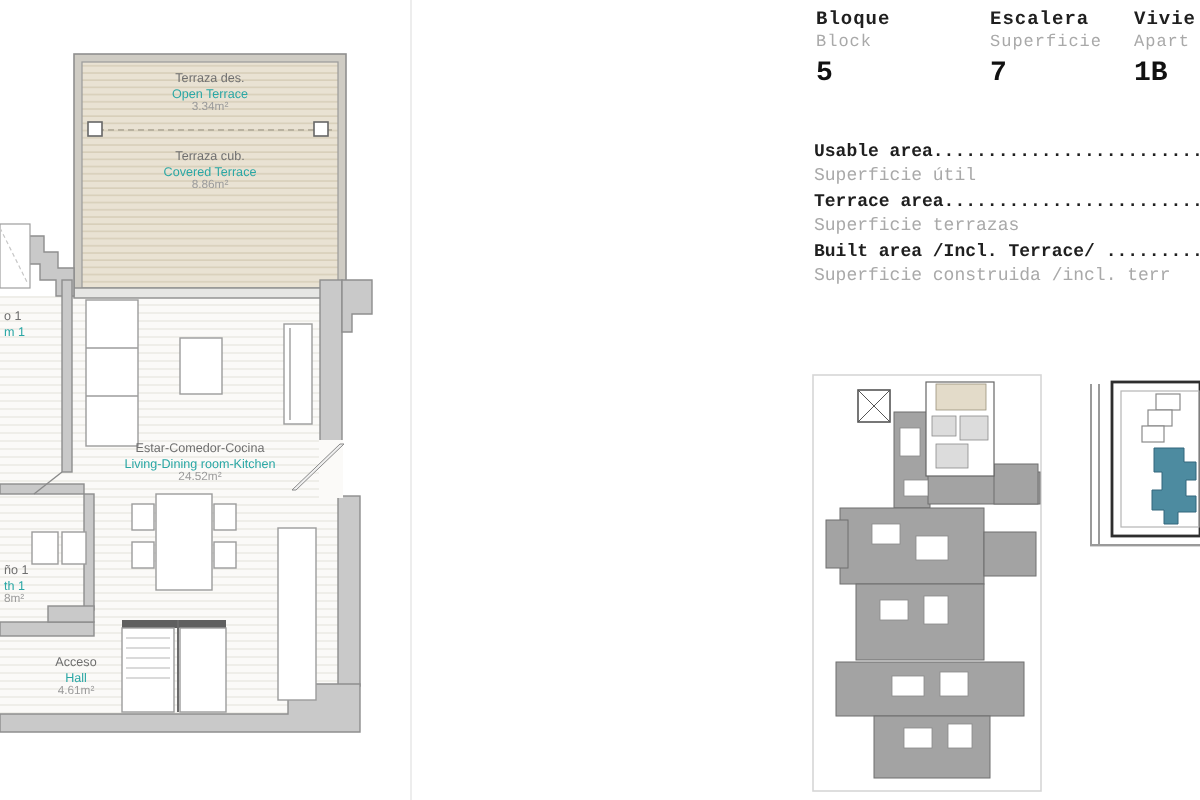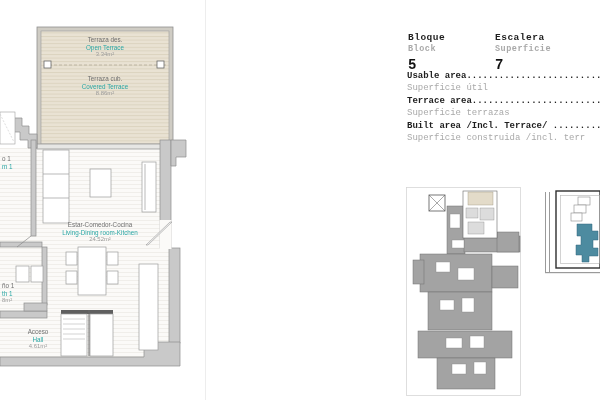--- a/index.html
+++ b/index.html
@@ -14,22 +14,22 @@
   .room-label{position:absolute;text-align:center;transform:translateX(-50%);
     font-size:6.3px;line-height:7.5px;white-space:nowrap;letter-spacing:0;}
   .room-label.frag{transform:none;text-align:left;}
   .es{color:#6f6f6f;}
   .en{color:#2aa7a5;}
   .ar{color:#9b9b9b;font-size:5.9px;}
 
   
   .hcol{position:absolute;top:4px;white-space:nowrap;
     font-family:"Liberation Mono","DejaVu Sans Mono",monospace;}
-  .hcol .hlabel{font-size:9.5px;font-weight:bold;color:#1f1f1f;letter-spacing:0.5px;margin-top:28px;}
-  .hcol .hsub{font-size:8.5px;color:#a9a9a9;margin-top:1px;letter-spacing:0.5px;font-weight:bold;}
+  .hcol .hlabel{font-size:9.5px;font-weight:bold;color:#1f1f1f;letter-spacing:0.5px;}
+  .hcol .hsub{font-size:8.5px;color:#a9a9a9;margin-top:1px;letter-spacing:0.5px;}
   .hcol .hvalue{font-size:14px;font-weight:bold;color:#111;margin-top:3px;}
 
   
   .areas{position:absolute;left:407px;top:70px;width:260px;white-space:nowrap;
     font-family:"Liberation Mono","DejaVu Sans Mono",monospace;font-size:9px;line-height:12.4px;}
   .areas .primary{font-weight:bold;color:#1f1f1f;}
   .areas .secondary{color:#a9a9a9;}
 </style>
 </head>
 <body>
@@ -222,20 +222,25 @@
   <div class="hcol" style="left:408px">
     <div class="hlabel">Bloque</div>
     <div class="hsub">Block</div>
     <div class="hvalue">5</div>
   </div>
   <div class="hcol" style="left:495px">
     <div class="hlabel">Escalera</div>
     <div class="hsub">Superficie</div>
     <div class="hvalue">7</div>
   </div>
+  <div class="hcol" style="left:567px">
+    <div class="hlabel">Vivie</div>
+    <div class="hsub">Apart</div>
+    <div class="hvalue">1B</div>
+  </div>
 
   <div class="areas">
     <div class="primary">Usable area.............................................</div>
     <div class="secondary">Superficie útil</div>
     <div class="primary">Terrace area............................................</div>
     <div class="secondary">Superficie terrazas</div>
     <div class="primary">Built area /Incl. Terrace/ .............................</div>
     <div class="secondary">Superficie construida /incl. terr</div>
   </div>
 

